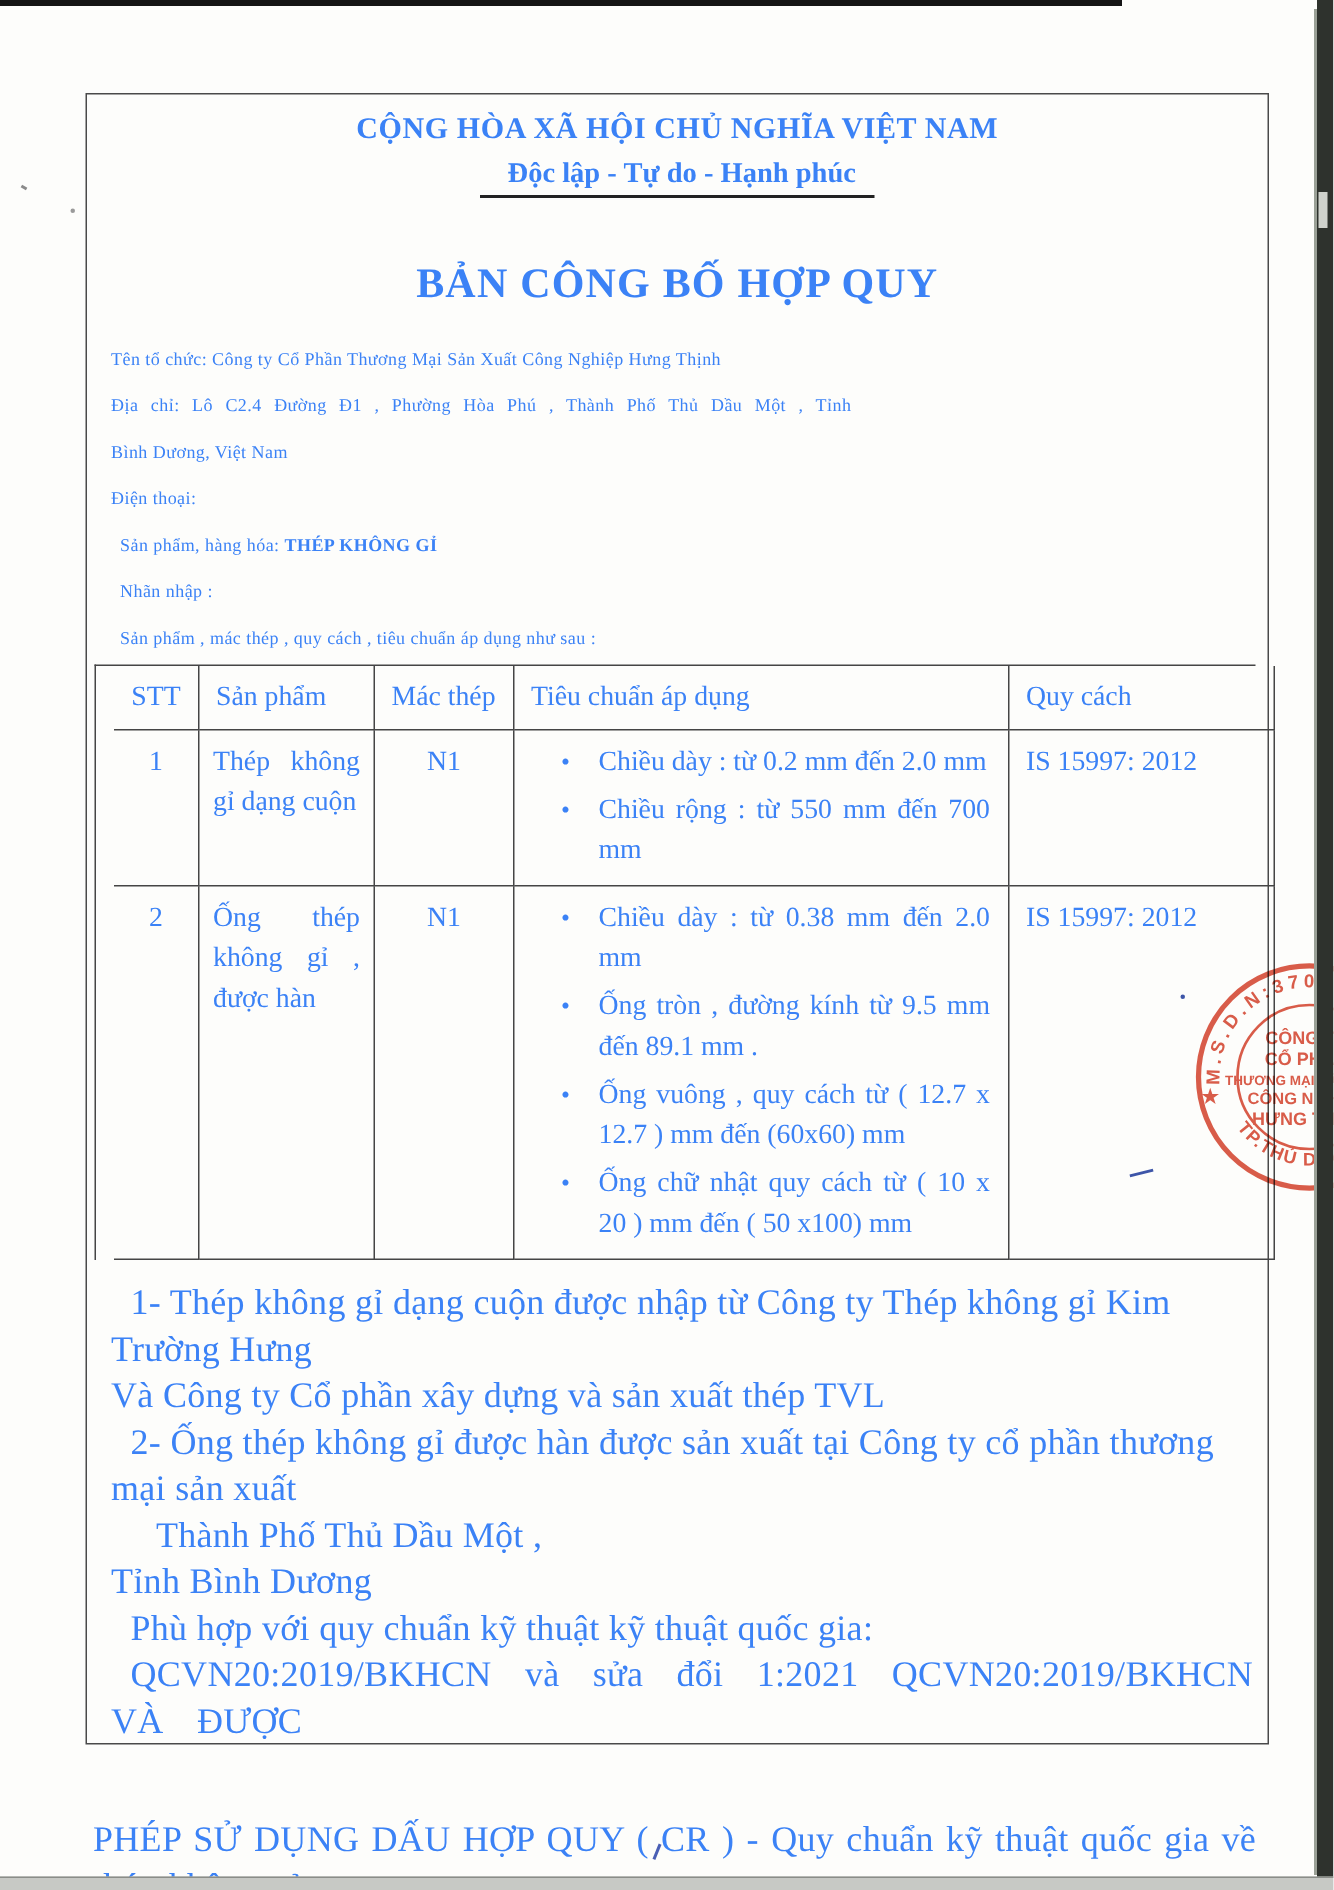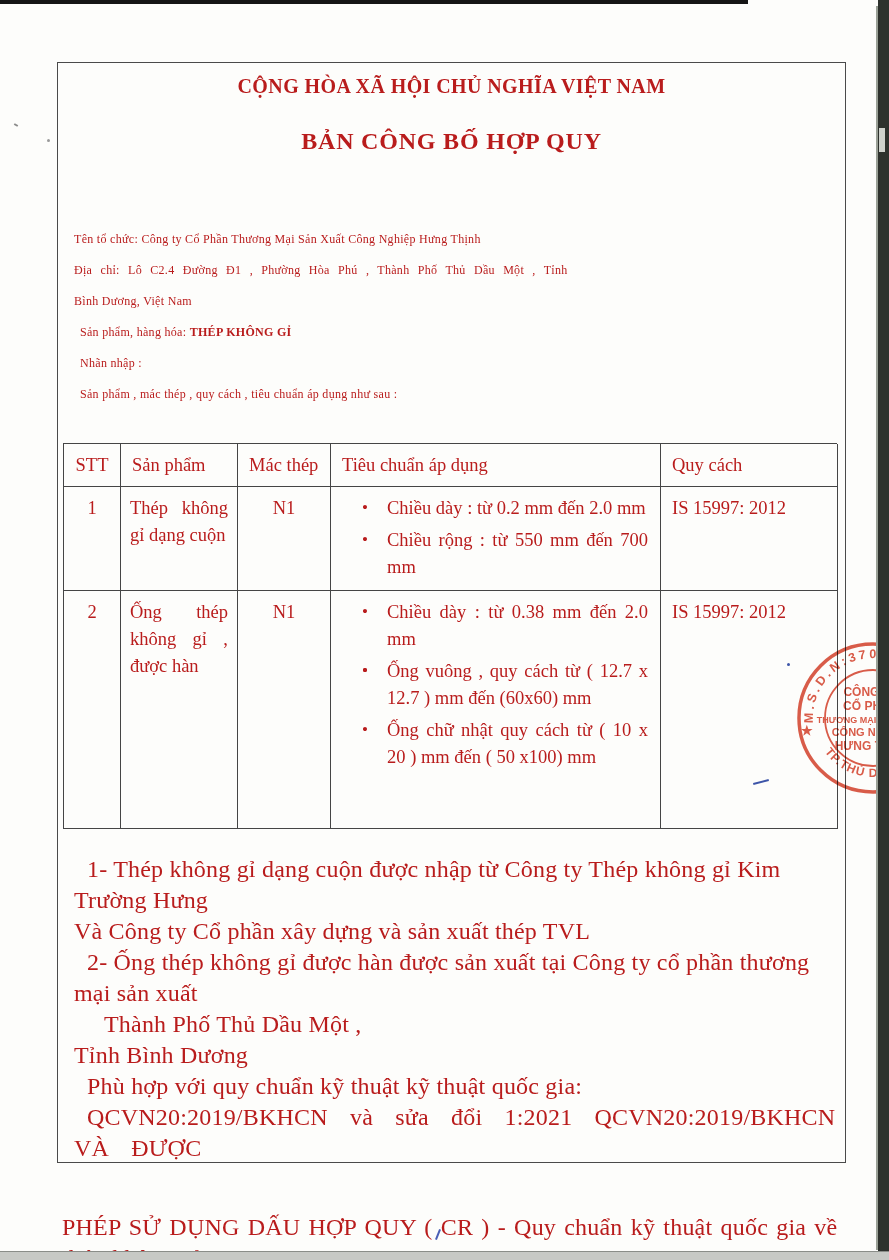--- a/index.html
+++ b/index.html
@@ -1,49 +1,49 @@
 <!DOCTYPE html>
 <html><head>
 <meta charset="utf-8">
 <style>
   html,body{margin:0;padding:0;background:#e8e8e6;}
   .page{position:relative;width:889px;height:1260px;background:#fdfdfb;overflow:hidden;
-        font-family:"Liberation Serif", serif;color:#b91c1c;}
+        font-family:"Liberation Serif", serif;color:#3b82f6;}
 
   
   .band-top{position:absolute;left:0;top:0;width:748px;height:4px;background:#151515;z-index:6;}
   .band-right{position:absolute;left:878px;top:0;width:11px;height:1252px;background:#2e322d;z-index:6;}
   .band-right-edge{position:absolute;left:876px;top:6px;width:2px;height:1244px;background:#9aa096;z-index:6;}
   .band-right-notch{position:absolute;left:879px;top:128px;width:6px;height:24px;background:#cfd2cc;z-index:7;}
   .band-bottom{position:absolute;left:0;top:1251px;width:889px;height:9px;background:#c7c9c5;z-index:6;border-top:1px solid #8a8d88;}
 
   
   .doc-border{position:absolute;left:57px;top:62px;width:789px;height:1101px;
               border:1.6px solid #4a4a4a;box-sizing:border-box;}
 
   
   .hdr{position:absolute;top:12px;left:0;width:100%;text-align:center;}
   .motto1{font-size:20px;font-weight:bold;letter-spacing:.4px;}
   .motto2{display:inline-block;margin-top:7px;font-size:19px;font-weight:bold;
           border-bottom:2.5px solid #222;padding:0 12px 3px 18px;}
-  .doc-title{margin-top:30px;font-size:24px;font-weight:bold;letter-spacing:.8px;}
+  .doc-title{margin-top:42px;font-size:28px;font-weight:bold;letter-spacing:.8px;}
   .doc-number{margin-top:7px;font-size:20px;}
 
   
   .info{position:absolute;top:161px;left:16px;width:764px;font-size:12px;line-height:31px;}
   .info .line{letter-spacing:.3px;}
   .addr1{word-spacing:5px;}
   .indent-sm{padding-left:6px;}
   .bold{font-weight:bold;}
 
   
   .tbl{position:absolute;top:380px;left:5px;width:774px;display:grid;
        grid-template-columns:57px 117px 93px 330px 177px;
        border-top:1.6px solid #454545;border-left:1.6px solid #454545;
-       font-size:18.5px;line-height:27px;box-sizing:border-box;}
+       font-size:18.5px;line-height:27px;box-sizing:border-box;padding-left:12px;}
   .cell{border-right:1.6px solid #454545;border-bottom:1.6px solid #454545;
         box-sizing:border-box;}
   .h{min-height:43px;padding:8px 4px 4px 11px;}
   .h-stt{text-align:center;padding-left:4px;}
   .r1{min-height:94px;}
   .r2{min-height:238px;}
   .c-stt{text-align:center;padding:8px 4px 4px;}
   .c-sp{padding:8px 9px 4px;text-align:justify;}
   .c-mt{text-align:center;padding:8px 4px 4px;}
   .c-qc{padding:8px 0 4px;}
@@ -74,27 +74,29 @@
 </style>
 </head>
 <body>
 
 <div class="page">
 
   <div class="doc-border">
 
     <div class="hdr">
       <div class="motto1">CỘNG HÒA XÃ HỘI CHỦ NGHĨA VIỆT NAM</div>
+      <div><span class="motto2">Độc lập - Tự do - Hạnh phúc</span></div>
       <div class="doc-title">BẢN CÔNG BỐ HỢP QUY</div>
     </div>
 
     <div class="info">
       <div class="line">Tên tổ chức: Công ty Cổ Phần Thương Mại Sản Xuất Công Nghiệp Hưng Thịnh</div>
       <div class="line addr1">Địa chỉ: Lô C2.4 Đường Đ1 , Phường Hòa Phú , Thành Phố Thủ Dầu Một , Tỉnh</div>
       <div class="line">Bình Dương, Việt Nam</div>
+      <div class="line">Điện thoại:</div>
       <div class="line indent-sm"><span>Sản phẩm, hàng hóa: </span><span class="bold">THÉP KHÔNG GỈ</span></div>
       <div class="line indent-sm">Nhãn nhập :</div>
       <div class="line indent-sm">Sản phẩm , mác thép , quy cách , tiêu chuẩn áp dụng như sau :</div>
     </div>
 
     <div class="tbl">
 
       <div class="cell h h-stt">STT</div>
       <div class="cell h">Sản phẩm</div>
       <div class="cell h">Mác thép</div>
@@ -108,21 +110,21 @@
         <div class="qc-item"><span class="qc-dot">•</span><span>Chiều dày : từ 0.2 mm đến 2.0 mm</span></div>
         <div class="qc-item"><span class="qc-dot">•</span><span>Chiều rộng : từ 550 mm đến 700 mm</span></div>
       </div>
       <div class="cell r1 c-tc">IS 15997: 2012</div>
 
       <div class="cell r2 c-stt">2</div>
       <div class="cell r2 c-sp">Ống thép không gỉ , được hàn</div>
       <div class="cell r2 c-mt">N1</div>
       <div class="cell r2 c-qc">
         <div class="qc-item"><span class="qc-dot">•</span><span>Chiều dày : từ 0.38 mm đến 2.0 mm</span></div>
-        <div class="qc-item"><span class="qc-dot">•</span></div>
+        <div class="qc-item"><span class="qc-dot">•</span><span>Ống tròn , đường kính từ 9.5 mm đến 89.1 mm .</span></div>
         <div class="qc-item"><span class="qc-dot">•</span><span>Ống vuông , quy cách từ ( 12.7 x 12.7 ) mm đến (60x60) mm</span></div>
         <div class="qc-item"><span class="qc-dot">•</span><span>Ống chữ nhật quy cách từ ( 10 x 20 ) mm đến ( 50 x100) mm</span></div>
       </div>
       <div class="cell r2 c-tc">IS 15997: 2012</div>
     </div>
 
     <div class="notes">
       <div class="n-ind">1-  Thép không gỉ dạng cuộn được nhập từ Công ty Thép không gỉ Kim Trường Hưng</div>
       <div>Và Công ty Cổ phần xây dựng và sản xuất thép TVL</div>
       <div class="n-ind">2-  Ống thép không gỉ được hàn được sản xuất tại Công ty cổ phần thương mại sản xuất</div>

